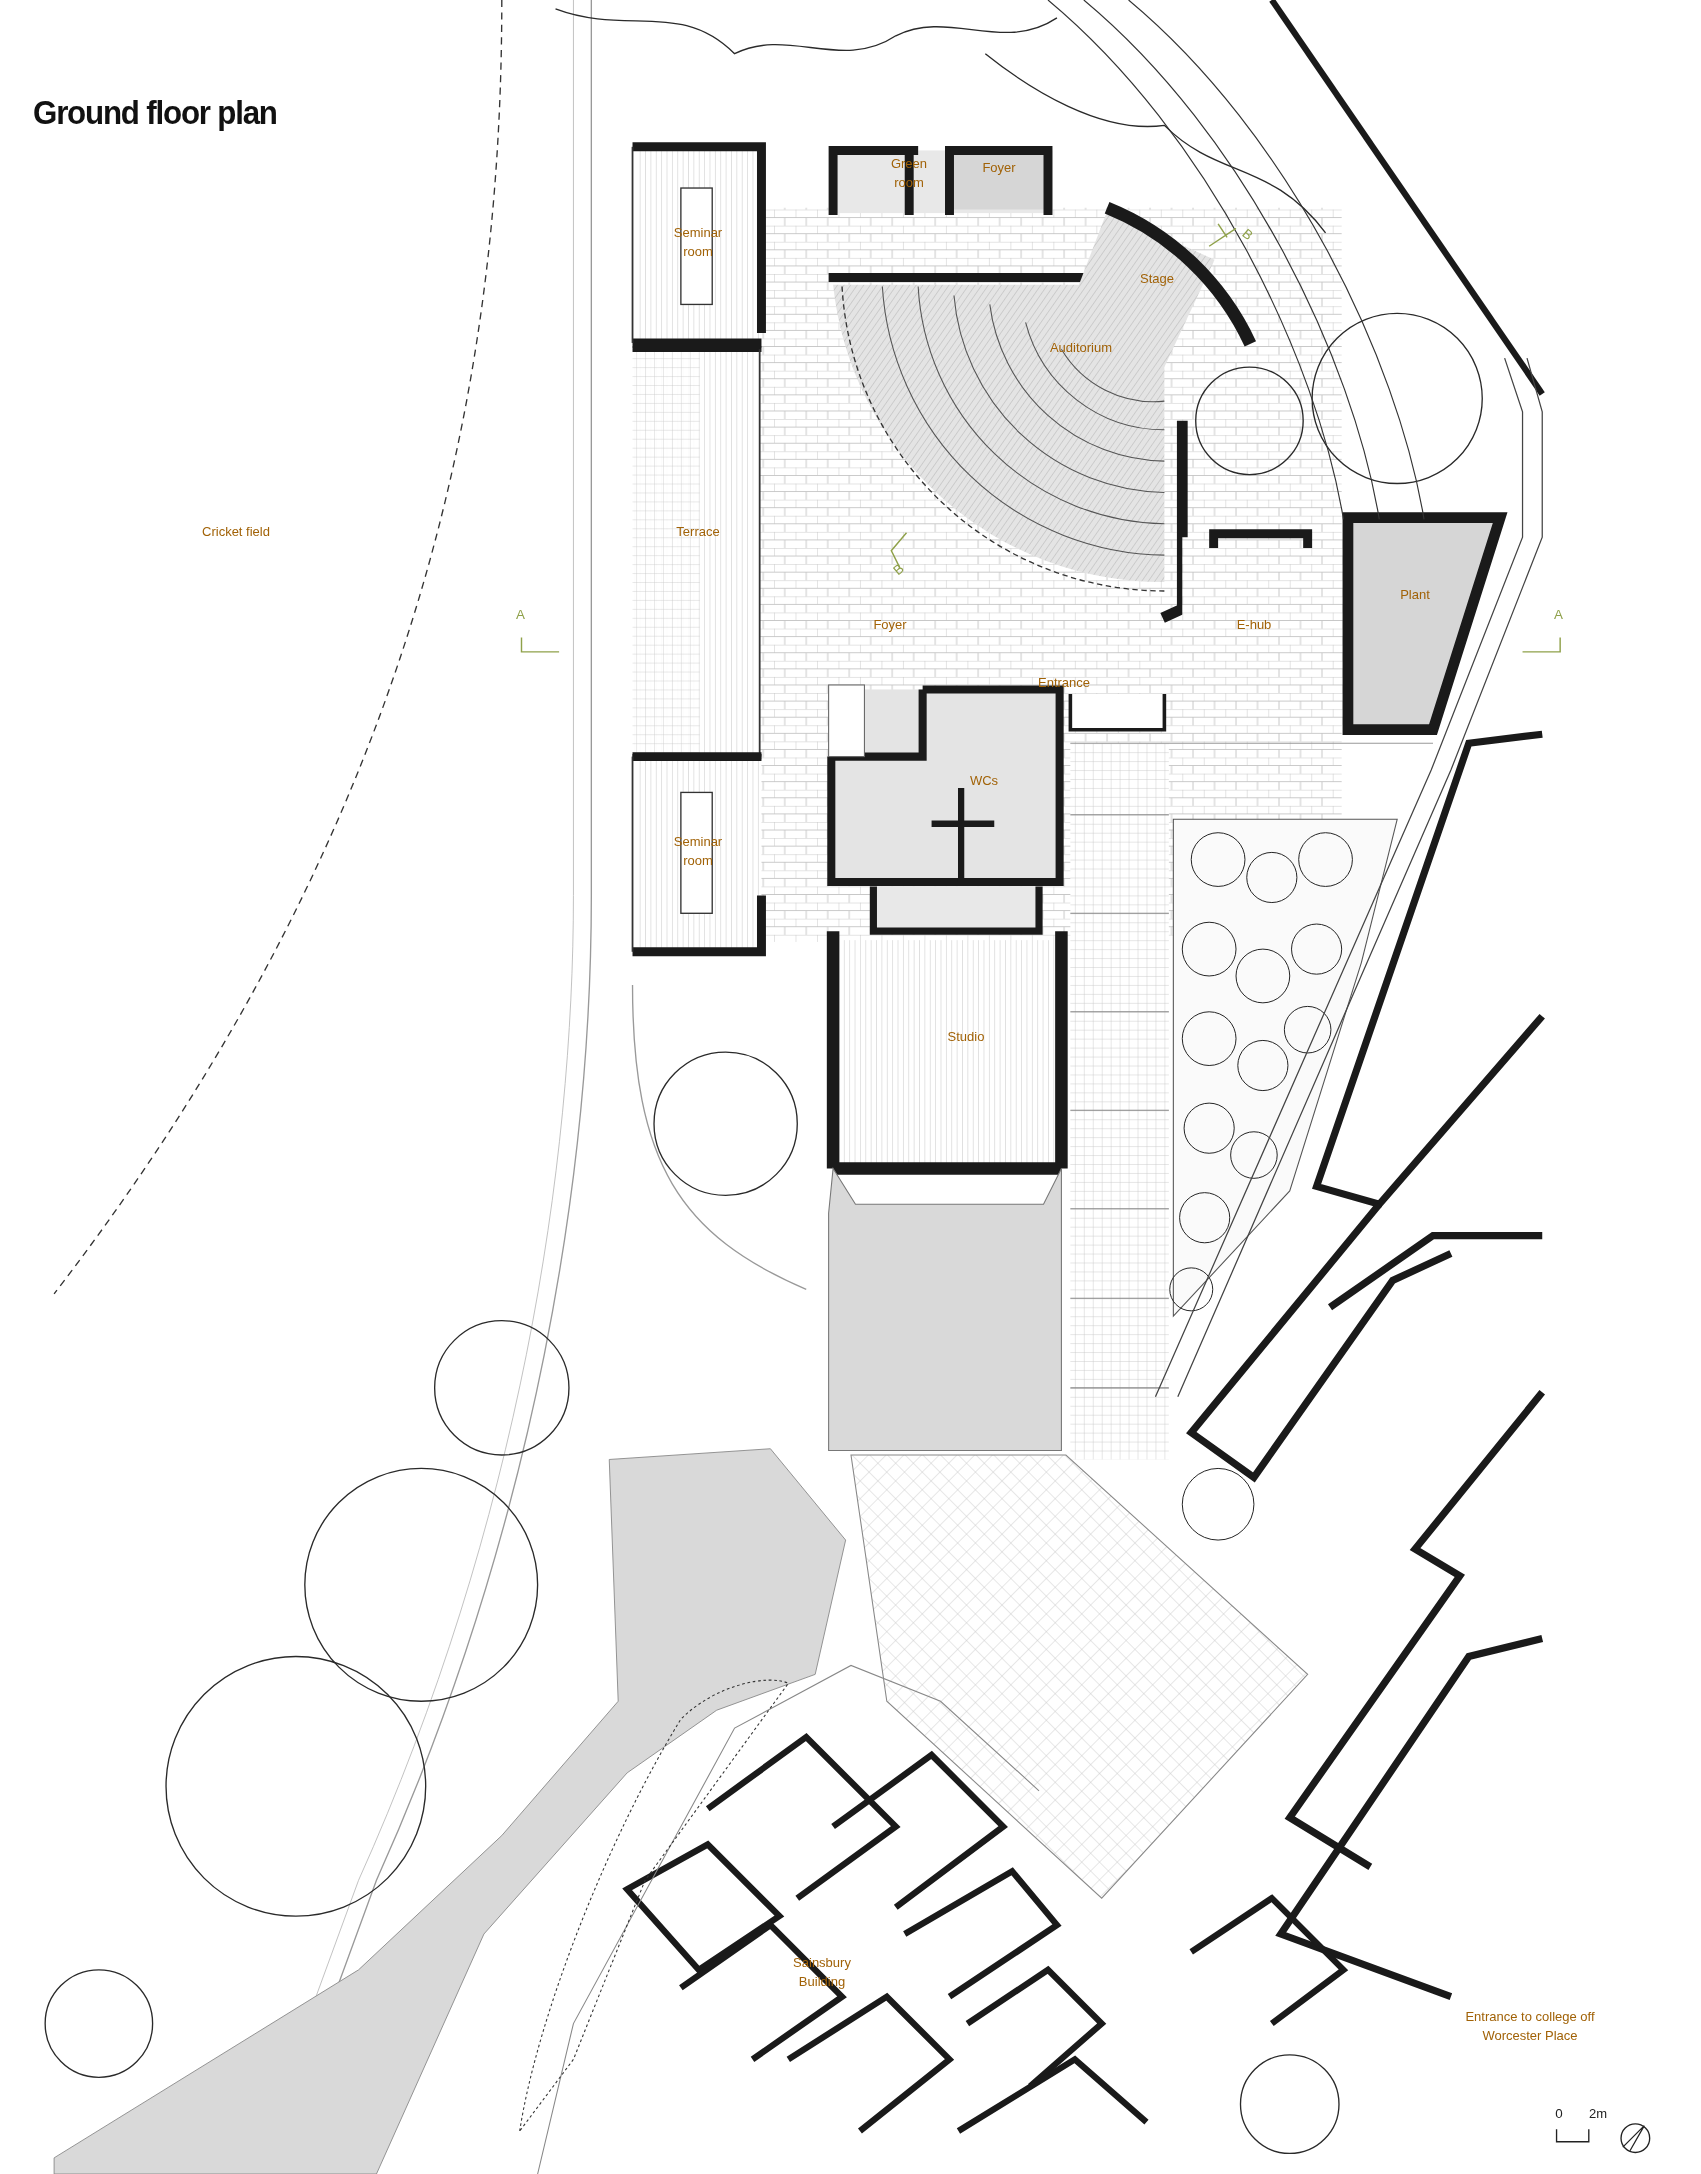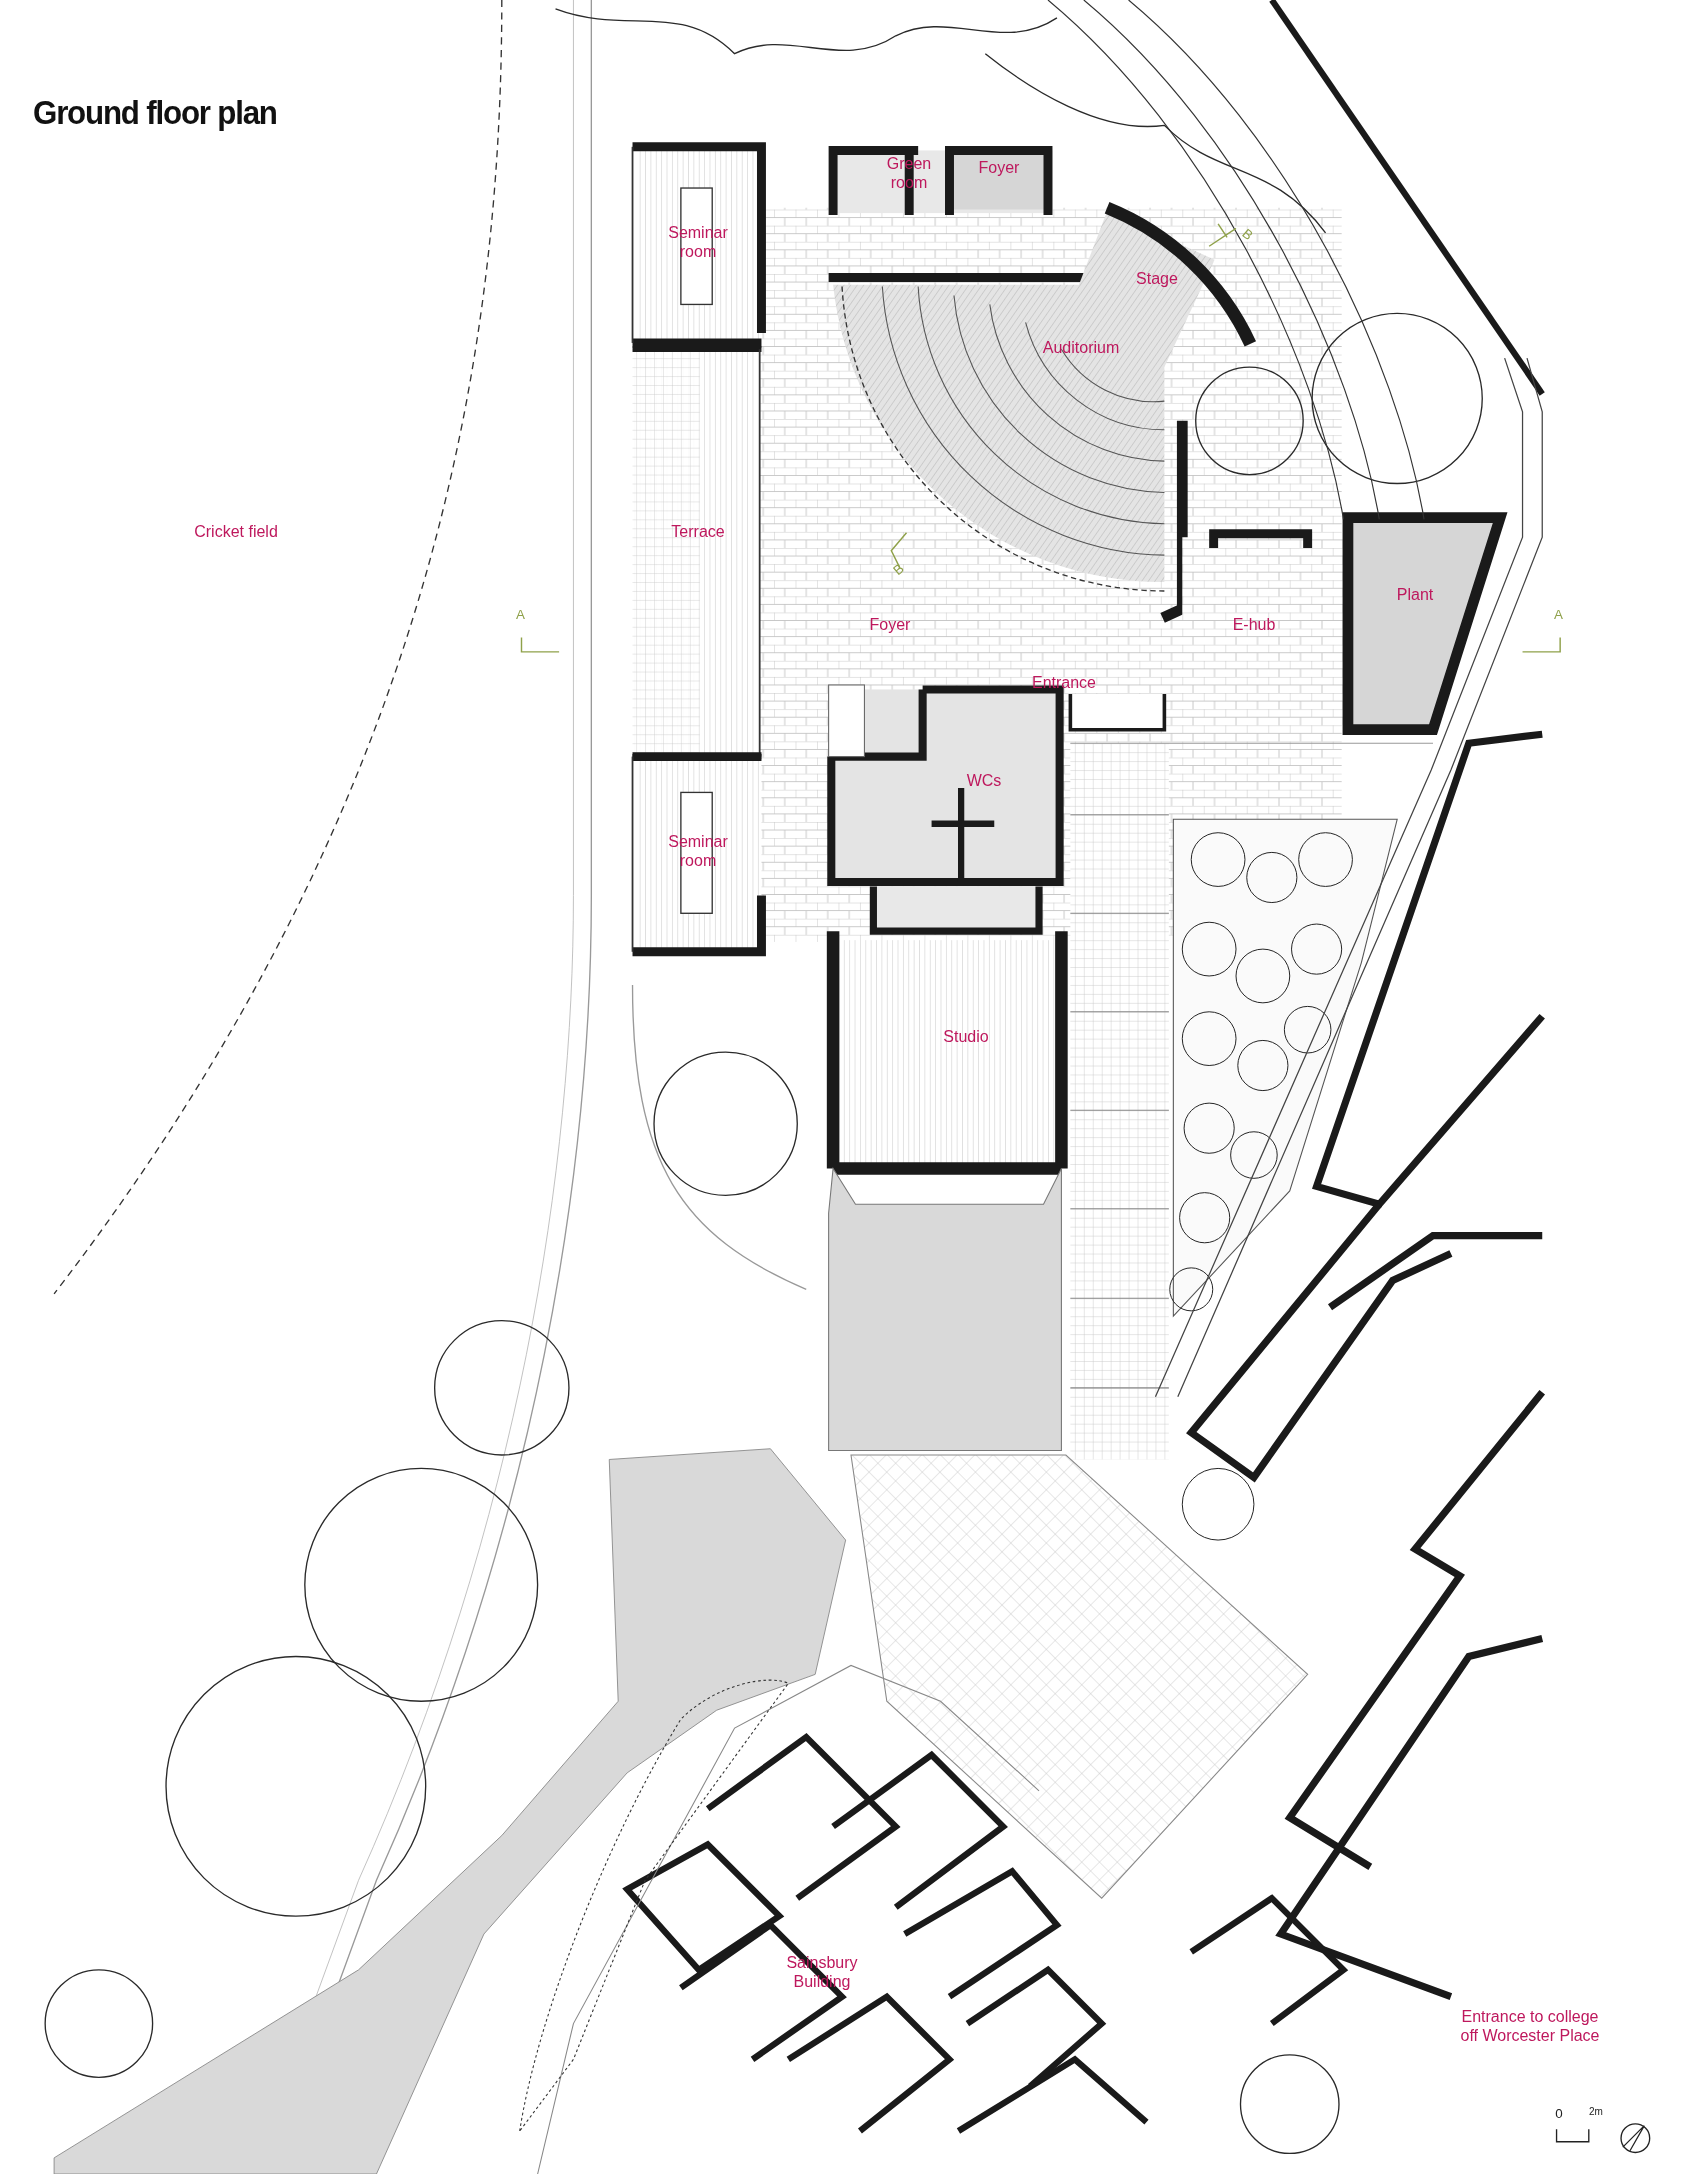--- a/index.html
+++ b/index.html
@@ -3,26 +3,26 @@
 <meta charset="utf-8">
 <style>
   html, body { margin: 0; padding: 0; background: #ffffff; }
   body { width: 1702px; height: 2174px; position: relative; overflow: hidden; font-family: "Liberation Sans", sans-serif; }
   #plan { position: absolute; left: 0; top: 0; width: 1702px; height: 2174px; }
   .title {
     position: absolute; left: 33px; top: 93px;
     font-family: "Liberation Sans", sans-serif; font-weight: 700; font-size: 34px;
     letter-spacing: -1.3px; color: #111; transform: scaleX(0.92); transform-origin: left top;
   }
-  .lbl { position: absolute; font-size: 16px; color: #be185d; line-height: 19px; text-align: center; white-space: nowrap; transform: translate(-50%, -50%); }
+  .lbl { position: absolute; font-size: 13px; color: #a16207; line-height: 19px; text-align: center; white-space: nowrap; transform: translate(-50%, -50%); }
   .lbl.multi { white-space: normal; width: 125px; }
   .section-mark { position: absolute; font-size: 13.4px; color: #8fa14a; }
   .scale { position: absolute; left: 1548px; top: 2106px; width: 125px; height: 36px; }
   .scale .t0 { position: absolute; left: 7.2px; top: 0; font-size: 13.4px; color: #222; }
-  .scale .t2 { position: absolute; left: 41px; top: 0; font-size: 10px; color: #222; }
+  .scale .t2 { position: absolute; left: 41px; top: 0; font-size: 13px; color: #222; }
 </style>
 </head>
 <body>
 
 <svg id="plan" viewBox="0 0 1900 2428" xmlns="http://www.w3.org/2000/svg">
   <defs>
     <pattern id="paving" width="24" height="18" patternUnits="userSpaceOnUse">
       <rect width="24" height="18" fill="#fff"></rect>
       <path d="M0 0H24M0 9H24M0 0V9M12 9V18" stroke="#c4c4c4" stroke-width="1" fill="none"></path>
     </pattern>

